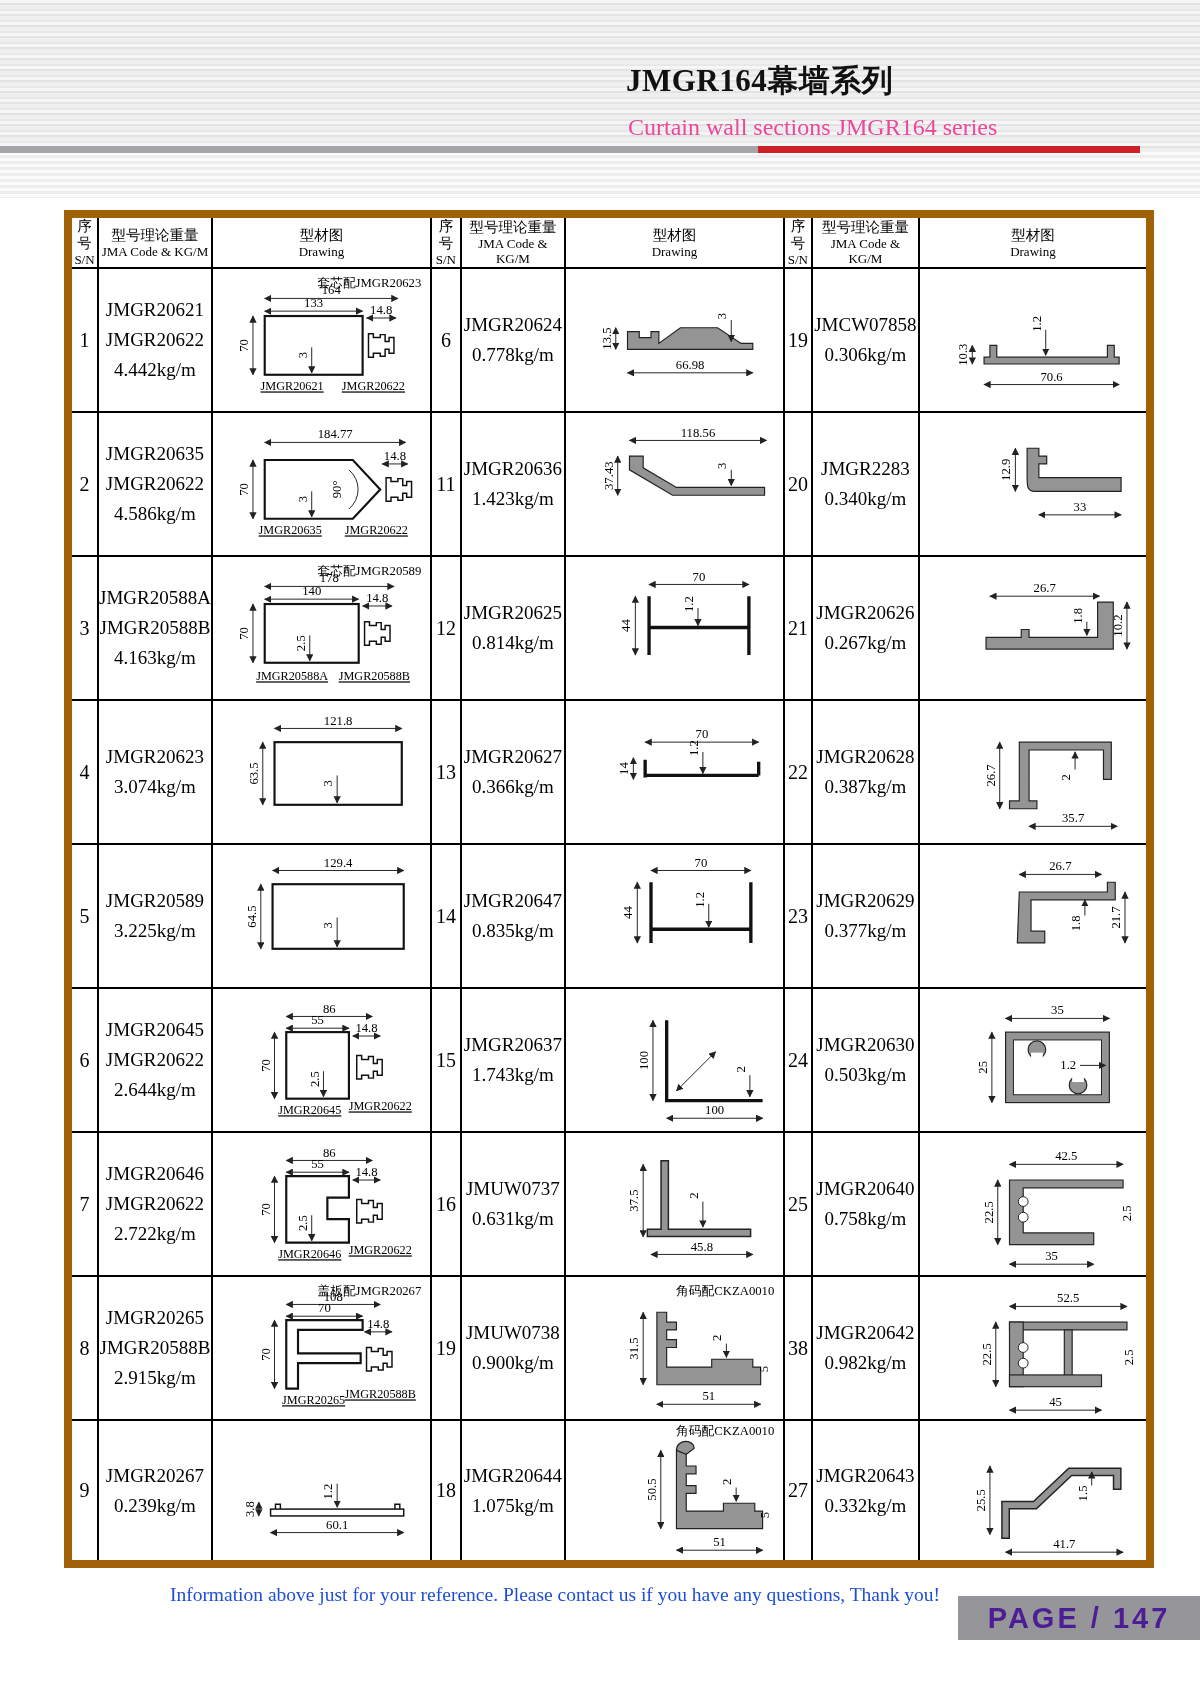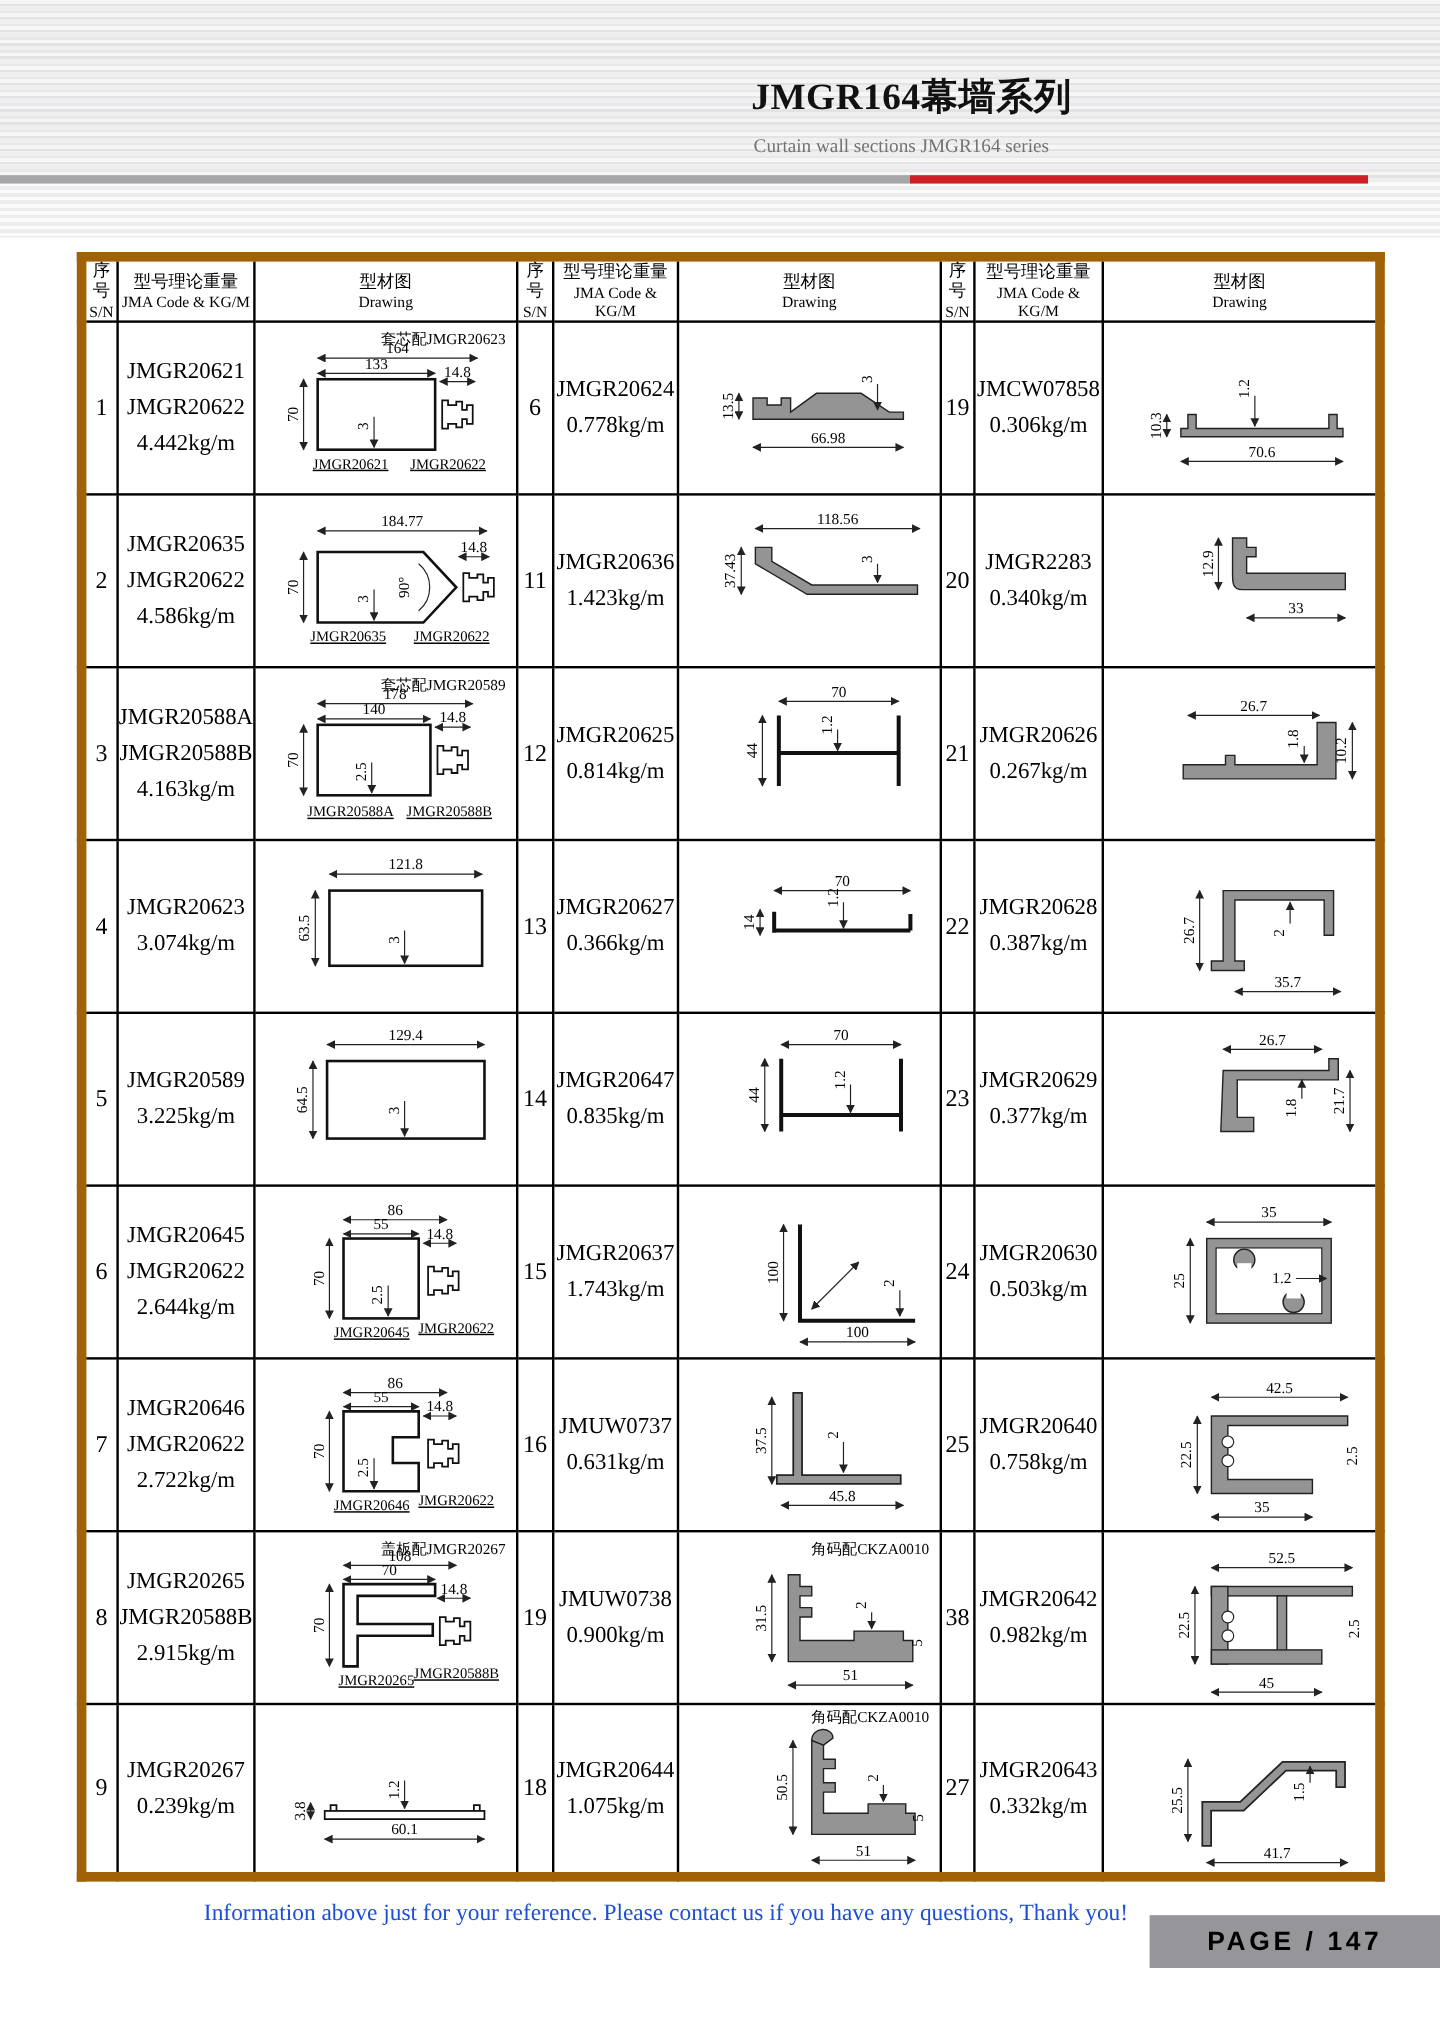--- a/index.html
+++ b/index.html
@@ -8,21 +8,21 @@
 
   
   .stripes{position:absolute;left:0;top:0;width:1200px;height:152px;
     background:
       repeating-linear-gradient(180deg,#f6f6f7 0 3px,#e3e3e5 3px 5px,#efeff0 5px 9px,#e8e8ea 9px 11px);}
   .stripes2{position:absolute;left:0;top:152px;width:1200px;height:46px;
     background:repeating-linear-gradient(180deg,#fbfbfc 0 3px,#ededee 3px 6px);}
 
   .title-zh{position:absolute;left:626px;top:60px;font-size:31px;font-weight:bold;color:#111;
             letter-spacing:.5px;white-space:nowrap}
-  .title-en{position:absolute;left:628px;top:114px;font-size:16px;color:#737373;white-space:nowrap}
+  .title-en{position:absolute;left:628px;top:114px;font-size:24px;color:#ec4899;white-space:nowrap}
   .rule{position:absolute;left:0;top:146px;width:1140px;height:7px}
 
   
   table.sheet{position:absolute;left:64px;top:210px;border-collapse:collapse;table-layout:fixed;
               border:8px solid #a16207}
   table.sheet th,table.sheet td{border:2px solid #000;padding:0;vertical-align:middle}
   table.sheet th{height:46px;font-weight:normal}
   th .hz{font-size:14.5px;line-height:17px}
   th .he{font-size:13px;line-height:15px}
   td.sn{font-size:20px;text-align:center}
@@ -41,21 +41,21 @@
   .dl{stroke:#222;stroke-width:1;fill:none}
   .dt{font:13px "Liberation Serif",serif;fill:#000;text-anchor:middle}
   .lb{font:12.5px "Liberation Serif",serif;fill:#000;text-anchor:middle;text-decoration:underline}
   .nt{font:13px "Liberation Serif",serif;fill:#000;text-anchor:end}
 
   
   .foot{position:absolute;left:140px;top:1580px;width:830px;text-align:center}
   .foot .zh{font-size:21px;letter-spacing:1px;color:#000}
   .foot .en{font-size:19.5px;margin-top:4px;color:#1d4ed8}
   .pagebox{position:absolute;left:958px;top:1596px;width:242px;height:44px;background:#96969a;
-           color:#000000;font-family:"Liberation Sans",sans-serif;font-weight:bold;font-size:22px;
+           color:#4c1d95;font-family:"Liberation Sans",sans-serif;font-weight:bold;font-size:29px;
            display:flex;align-items:center;justify-content:center;letter-spacing:3px}
 </style>
 </head>
 <body>
 
 <svg width="0" height="0" style="position:absolute">
   <defs>
     <marker id="arr" viewBox="0 0 10 10" refX="9" refY="5" markerWidth="7.5" markerHeight="7.5" orient="auto-start-reverse">
       <path d="M0,0 L10,5 L0,10 z" fill="#222"></path>
     </marker>

